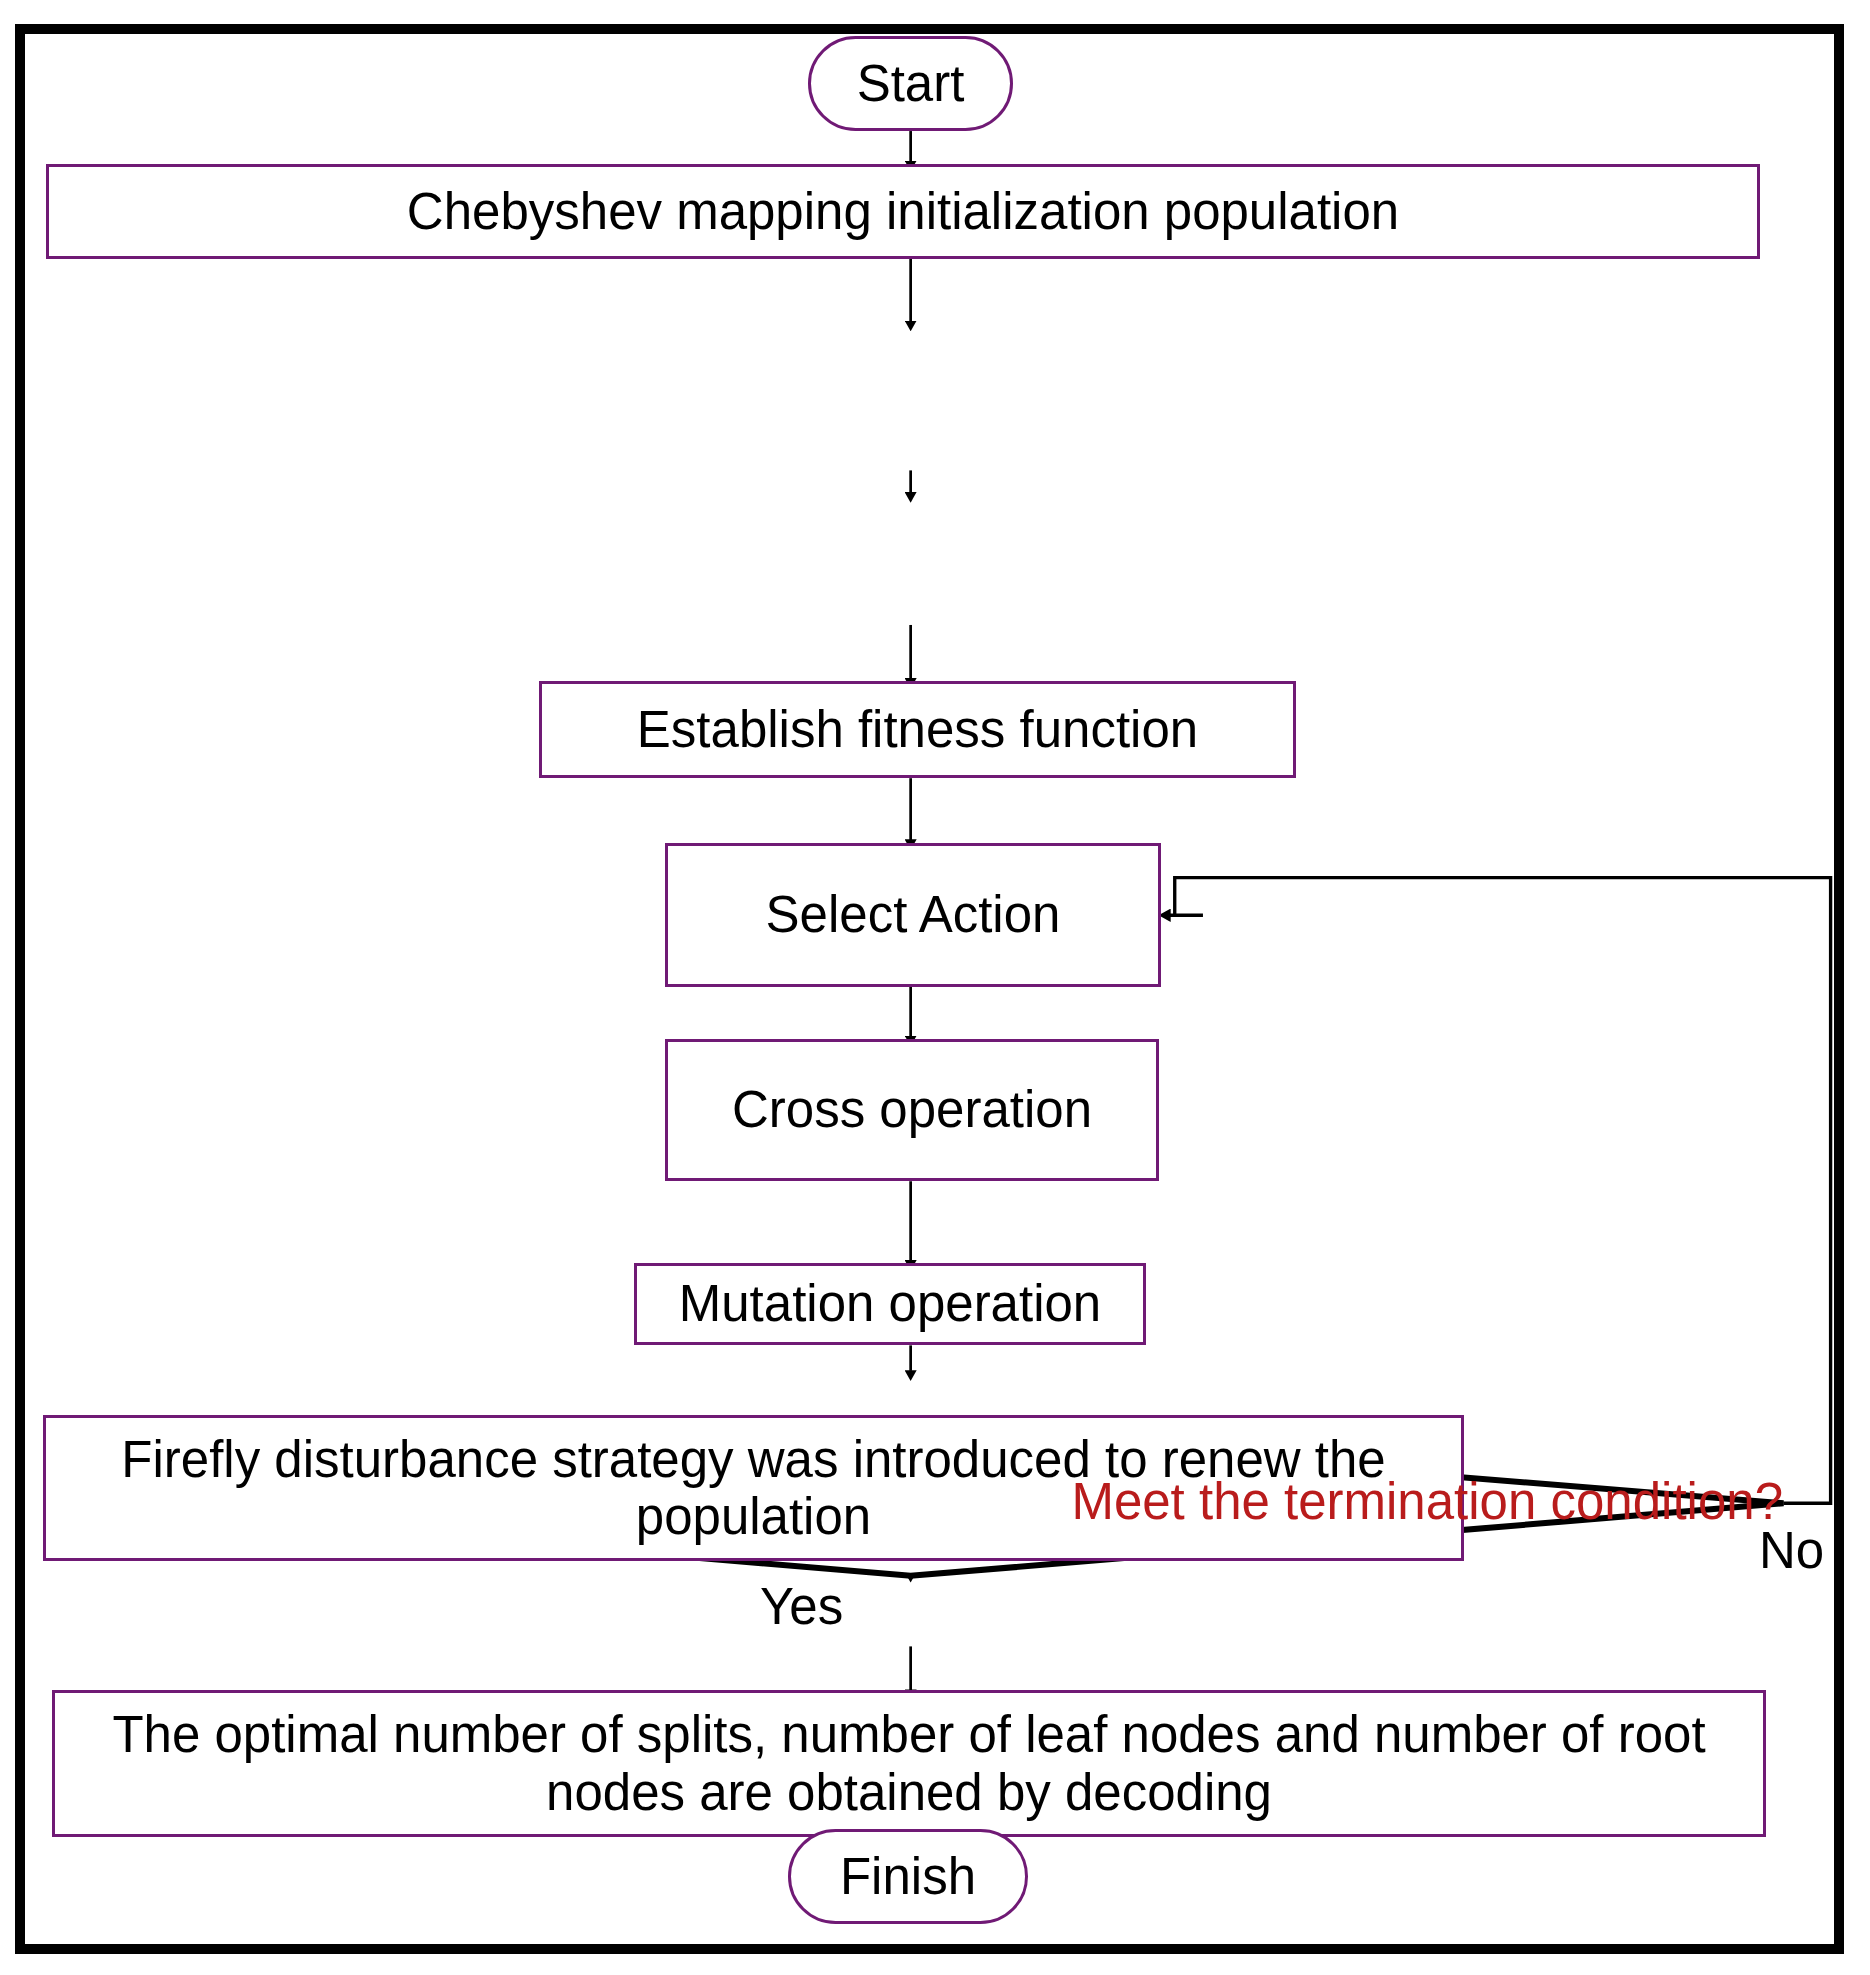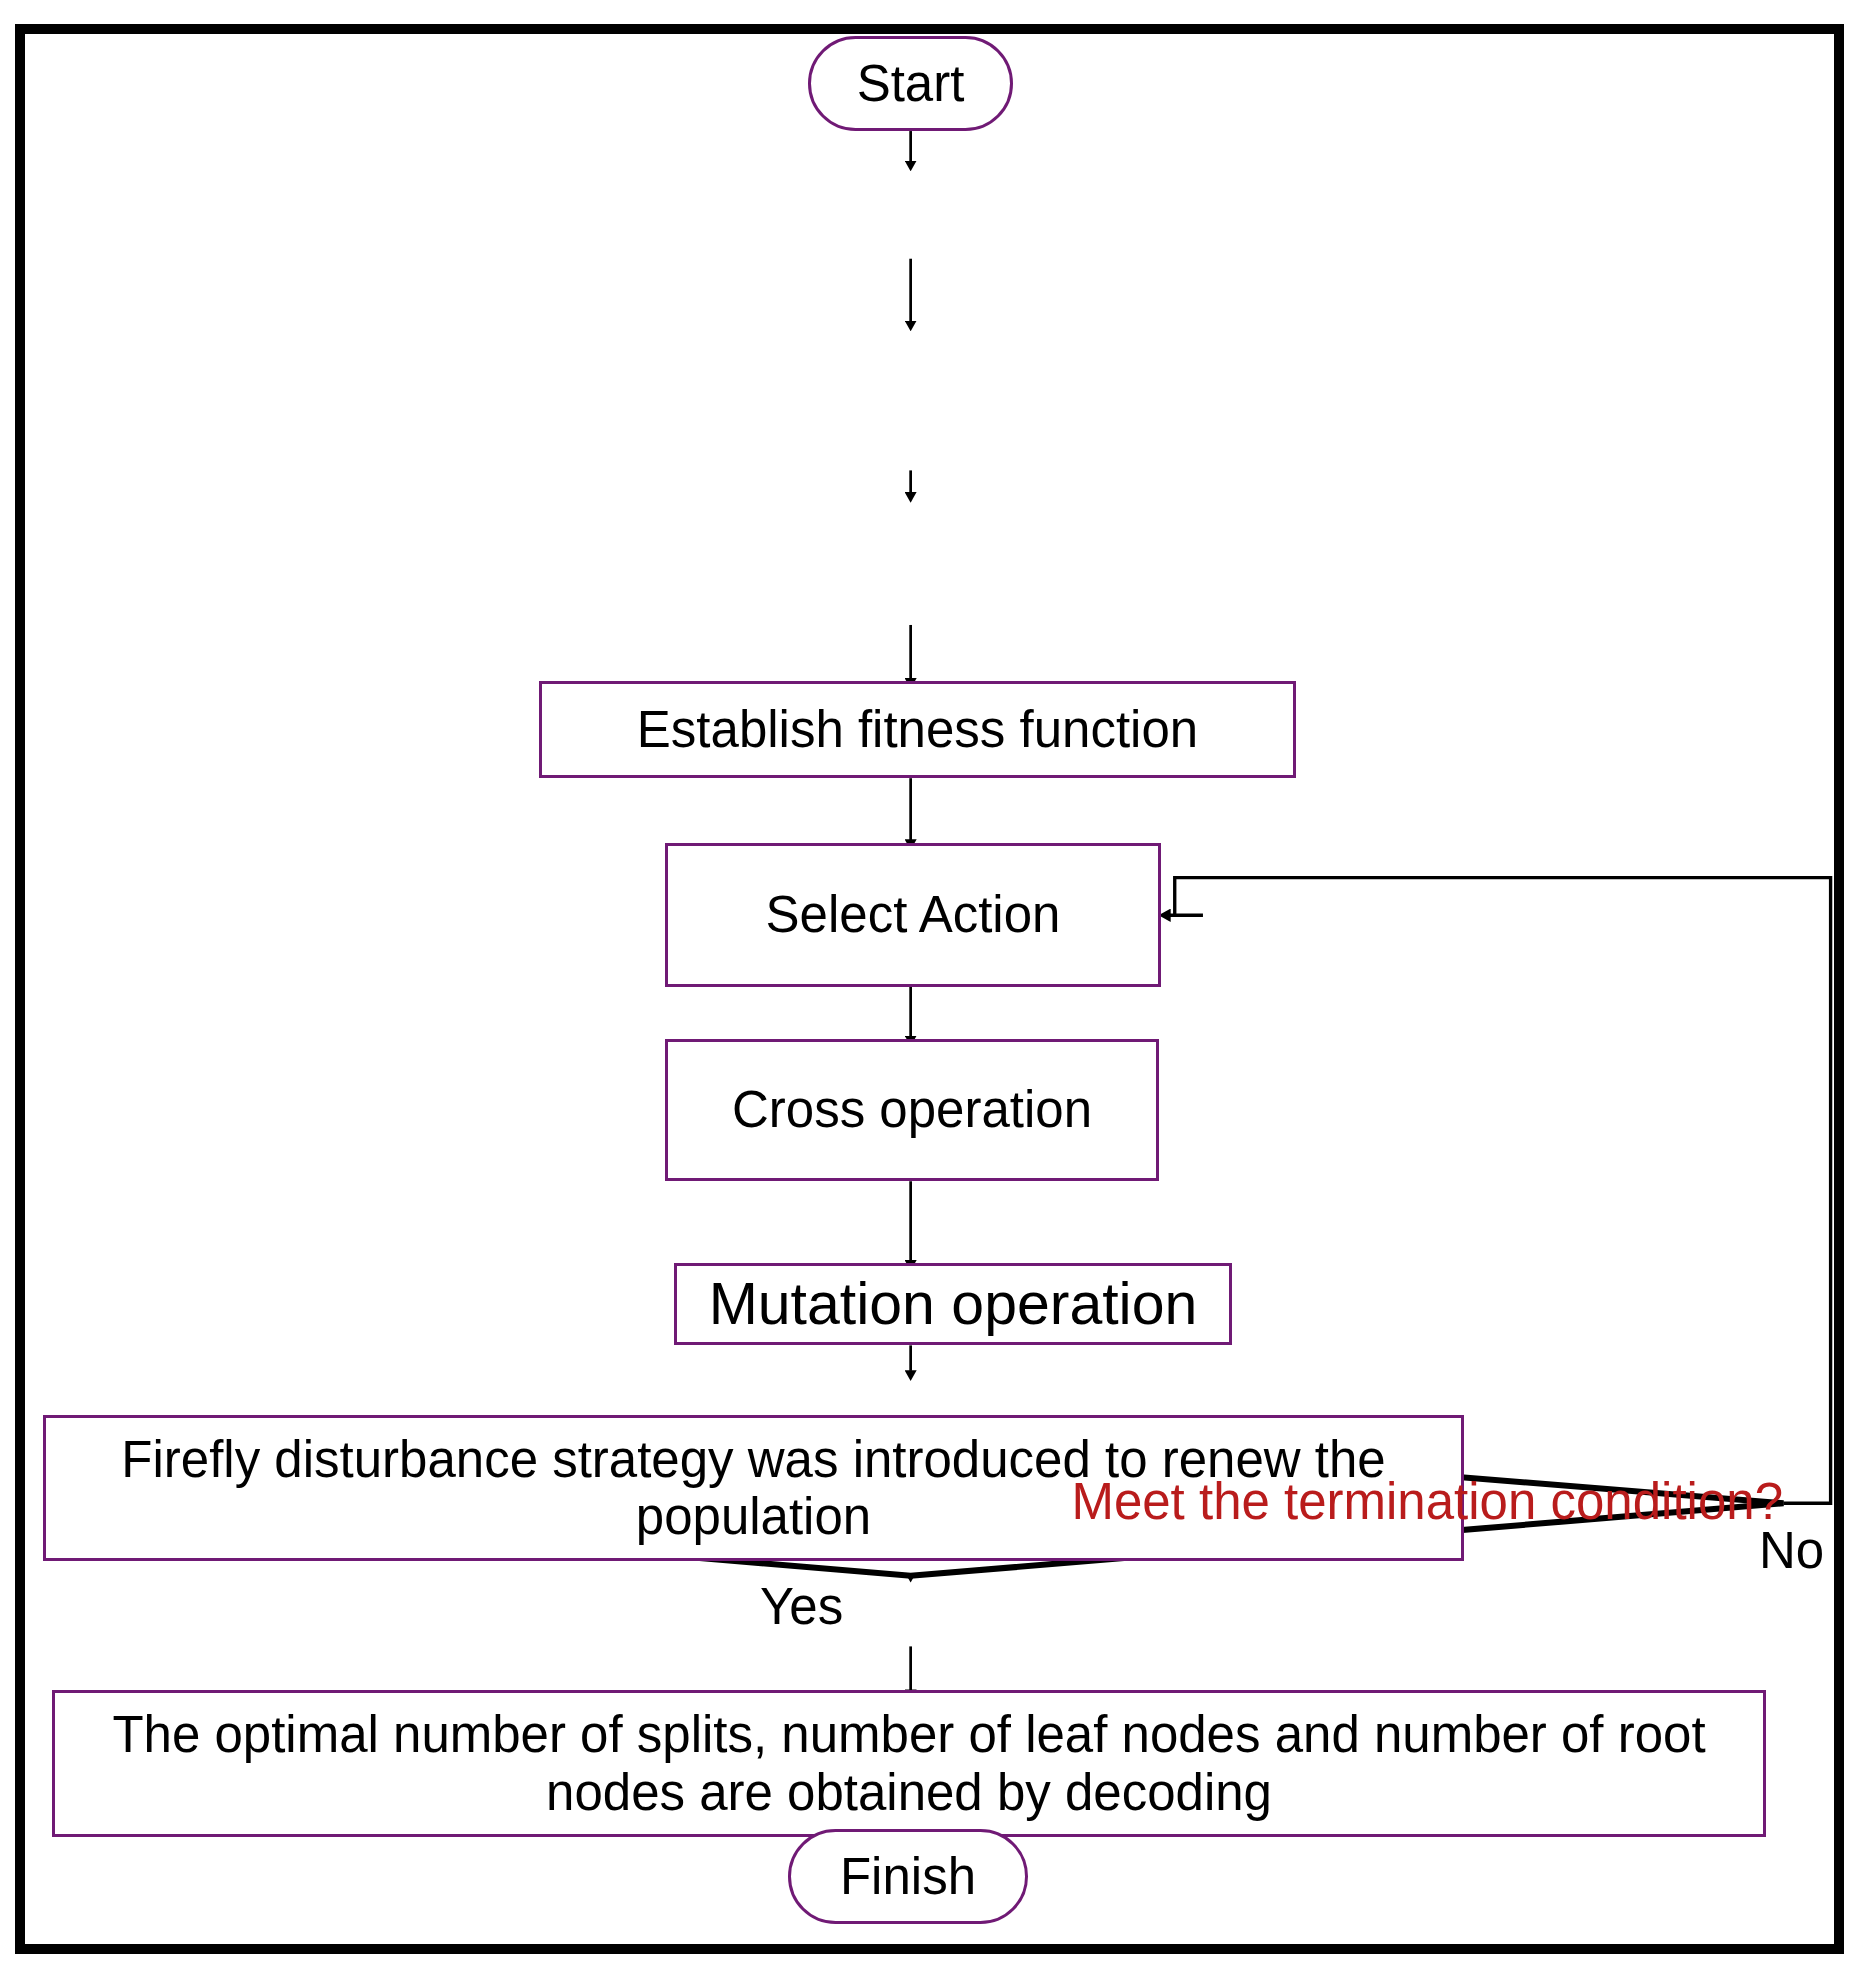--- a/index.html
+++ b/index.html
@@ -94,37 +94,40 @@
     <polygon points="84,2237 1355,2132 2654,2237 1355,2345" fill="#ffffff" stroke="#000000" stroke-width="9"></polygon>
 
     <polyline points="2654,2237 2724,2237 2724,1306 1748,1306 1748,1362" fill="none" stroke="#000000" stroke-width="5"></polyline>
     <line x1="1790" y1="1362" x2="1740" y2="1362" stroke="#000000" stroke-width="5" marker-end="url(#ahl)"></line>
   </svg>
 
   <div class="node term" style="left:808px;top:36px;width:205px;height:95px;font-size:51px;">
     <span class="txt">Start</span>
   </div>
 
+  <div class="node" style="left:46px;top:164px;width:1714px;height:95px;font-size:51px;">
+    <span class="txt">Chebyshev mapping initialization population</span>
+  </div>
 
 
 
   <div class="node" style="left:539px;top:681px;width:757px;height:97px;font-size:51px;">
     <span class="txt">Establish fitness function</span>
   </div>
 
   <div class="node" style="left:665px;top:843px;width:496px;height:144px;font-size:51px;">
     <span class="txt">Select Action</span>
   </div>
 
   <div class="node" style="left:665px;top:1039px;width:494px;height:142px;font-size:51px;">
     <span class="txt">Cross operation</span>
   </div>
 
   <div class="node" style="left:634px;top:1142px;width:558px;height:0px;border:0;"></div>
-  <div class="node" style="left:634px;top:1263px;width:558px;height:82px;font-size:59px;margin-left:40px;">
+  <div class="node" style="left:634px;top:1263px;width:512px;height:82px;font-size:51px;">
     <span class="txt">Mutation operation</span>
   </div>
 
   <div class="node" style="left:43px;top:1371px;width:1421px;height:146px;font-size:51px;margin-top:44px;">
     <span class="txt">Firefly disturbance strategy was introduced to renew the population</span>
   </div>
 
   <div class="diamond-text" style="left:56px;top:1476px;width:1727px;font-size:51px;">
     <span>Meet the termination condition?</span>
   </div>

